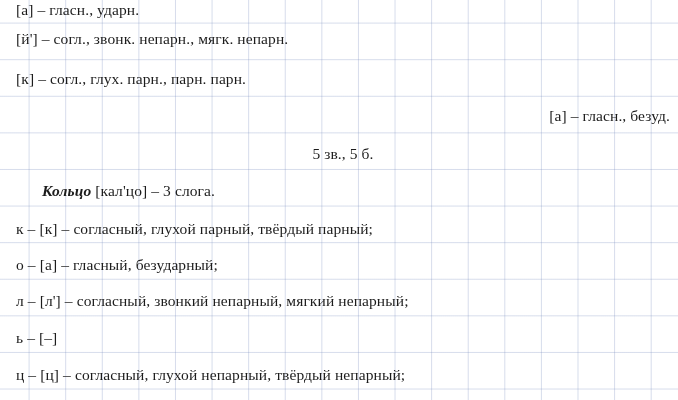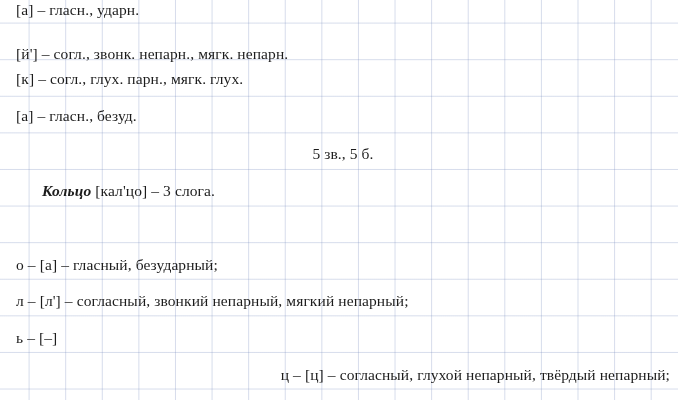--- a/index.html
+++ b/index.html
@@ -49,51 +49,54 @@
 </head>
 <body>
 
 <div id="page">
   <div id="content">
 
     <div class="line" style="top:1px;">
       <span>[а] – гласн., ударн.</span>
     </div>
 
-    <div class="line" style="top:45px;">
+    <div class="line" style="top:30px;">
       <span>[й'] – согл., звонк. непарн., мягк. непарн.</span>
     </div>
 
     <div class="line" style="top:70px;">
-      <span>[к] – согл., глух. парн., мягк. глух.</span>
+      <span>[к] – согл., глух. парн., парн. парн.</span>
     </div>
 
-    <div class="line" style="top:107px;">
+    <div class="line" style="top:107px;text-align:right;">
       <span>[а] – гласн., безуд.</span>
     </div>
 
     <div class="line" style="top:145px;text-align:center;">
       <span>5 зв., 5 б.</span>
     </div>
 
     <div class="line" style="top:182px;">
       <span class="bold-italic">Кольцо</span><span>&nbsp;</span><span>[кал'цо] – 3 слога.</span>
     </div>
 
+    <div class="line" style="top:220px;">
+      <span>к – [к] – согласный, глухой парный, твёрдый парный;</span>
+    </div>
 
     <div class="line" style="top:292px;">
       <span>л – [л'] – согласный, звонкий непарный, мягкий непарный;</span>
     </div>
 
     <div class="line" style="top:256px;">
       <span>о – [а] – гласный, безударный;</span>
     </div>
 
     <div class="line" style="top:329px;">
       <span>ь – [–]</span>
     </div>
 
-    <div class="line" style="top:366px;text-align:right;">
+    <div class="line" style="top:366px;">
       <span>ц – [ц] – согласный, глухой непарный, твёрдый непарный;</span>
     </div>
 
   </div>
 </div>
 
 </body></html>

